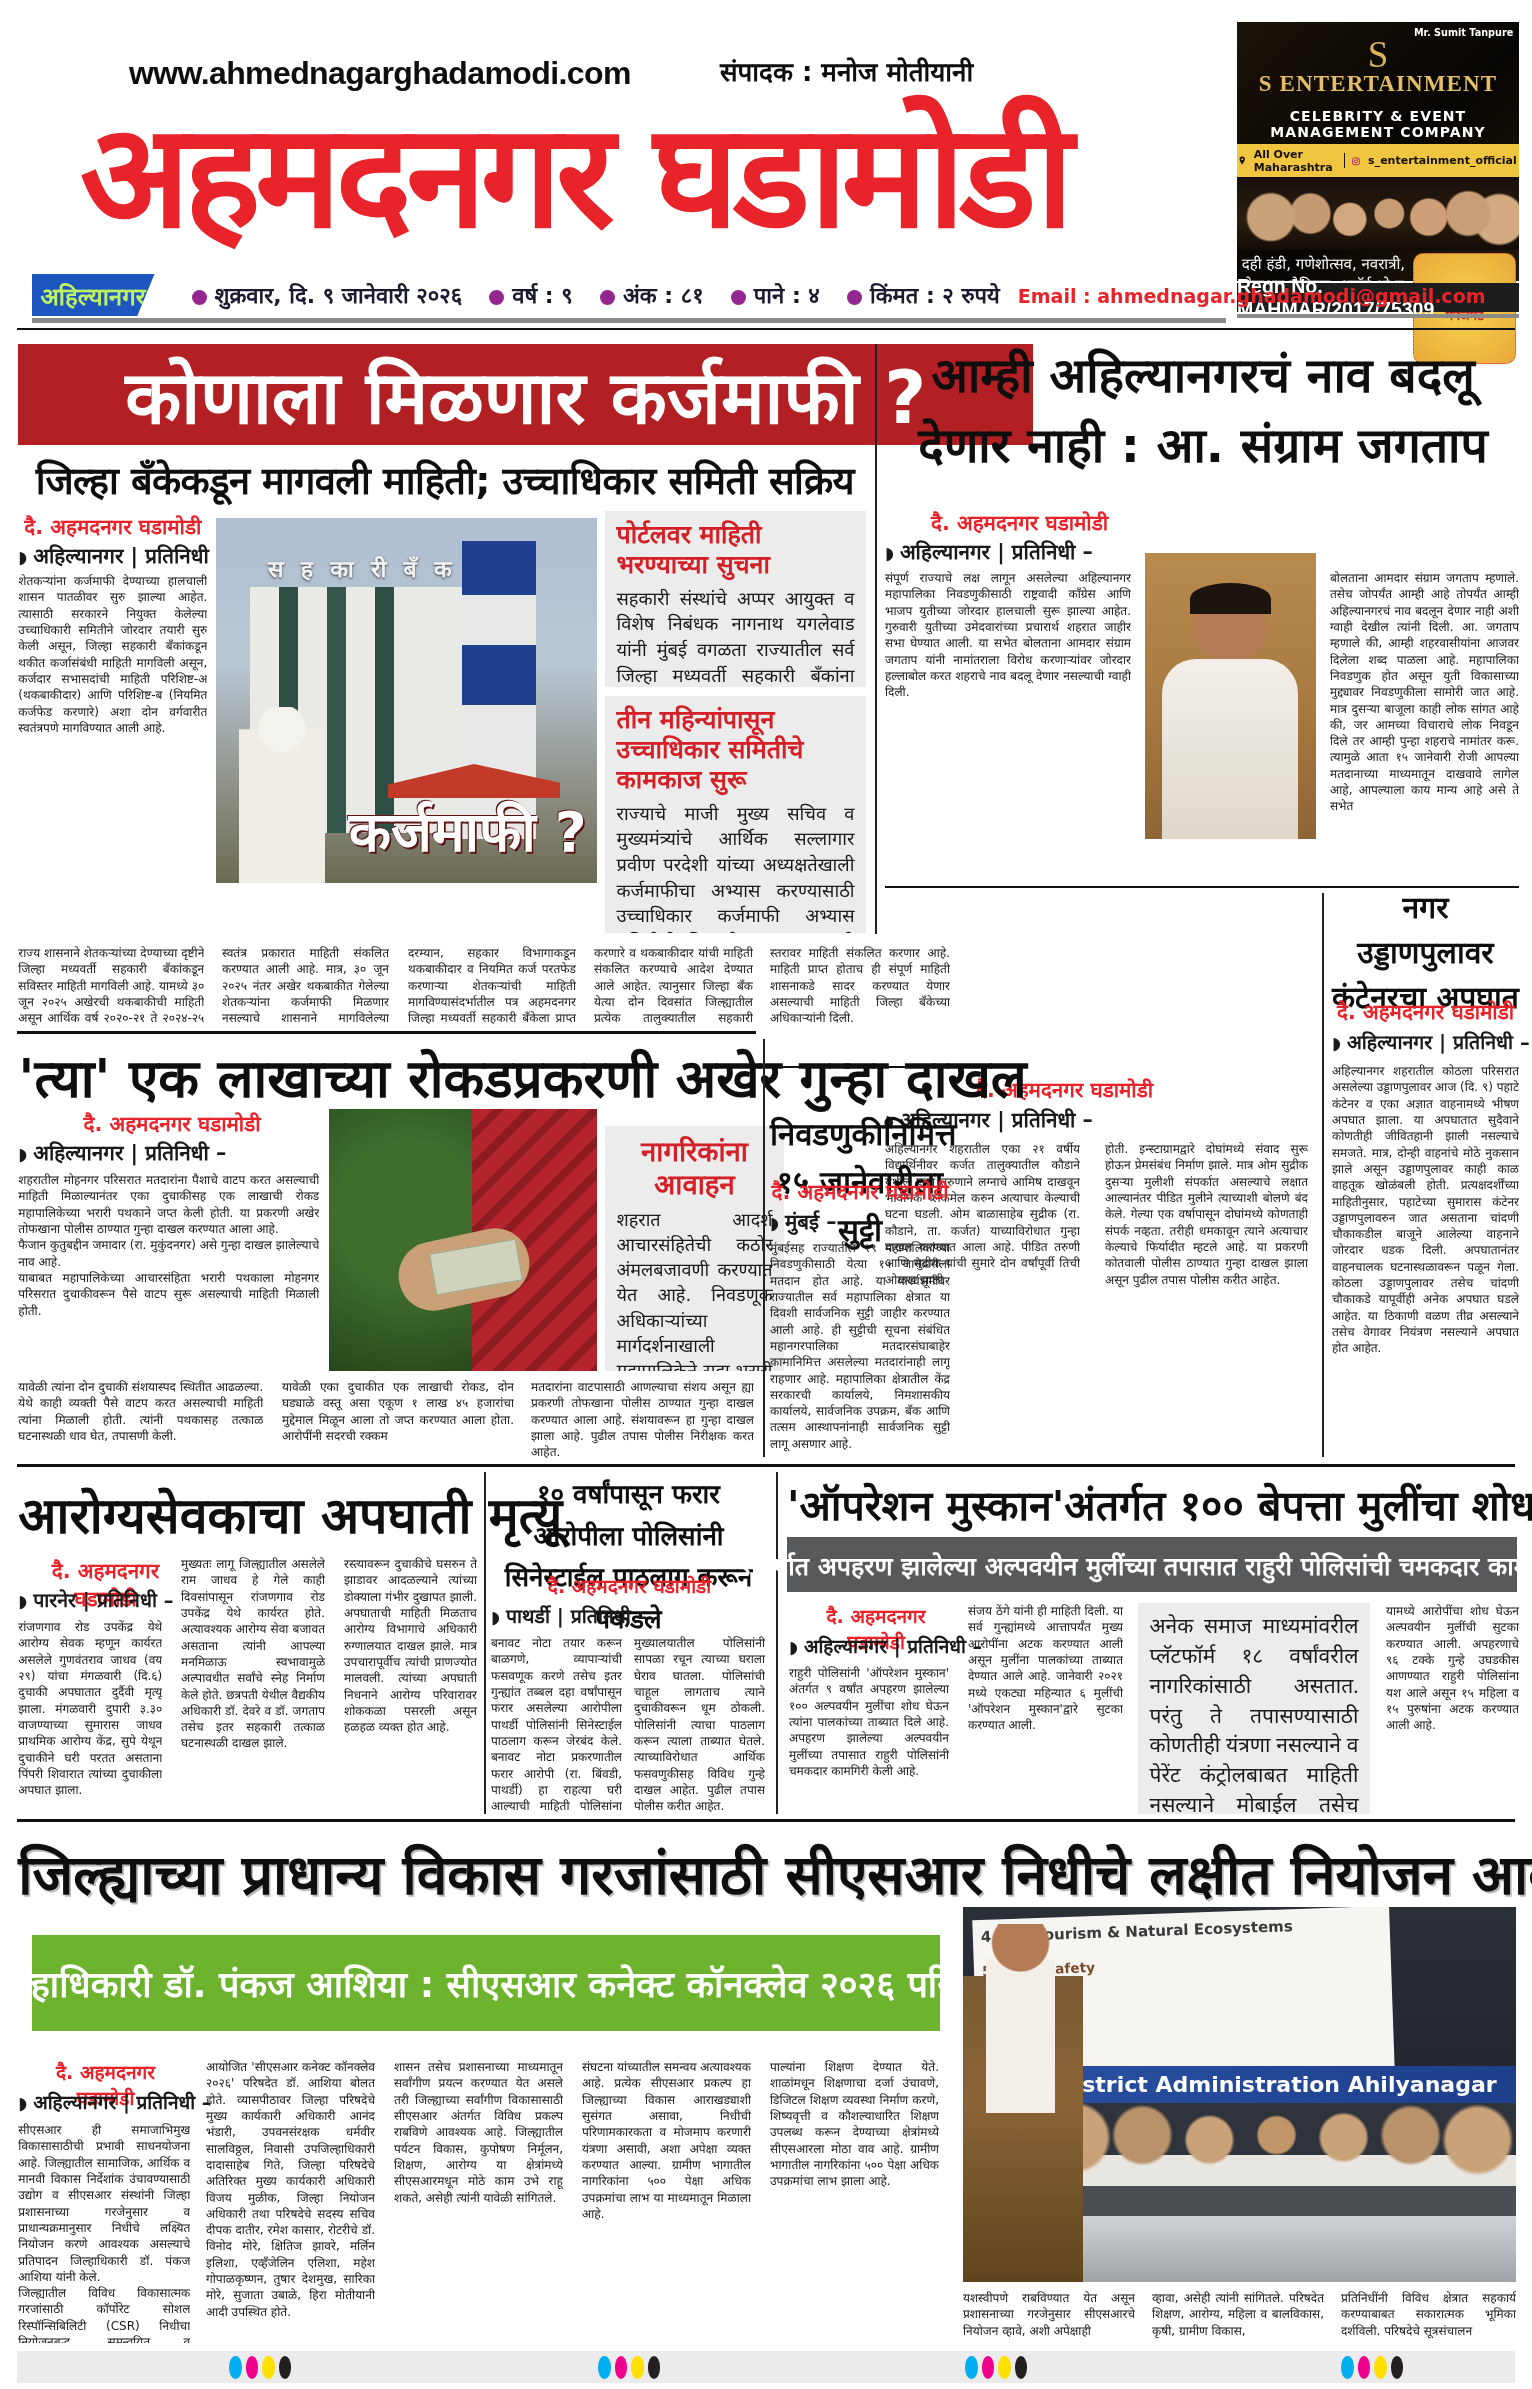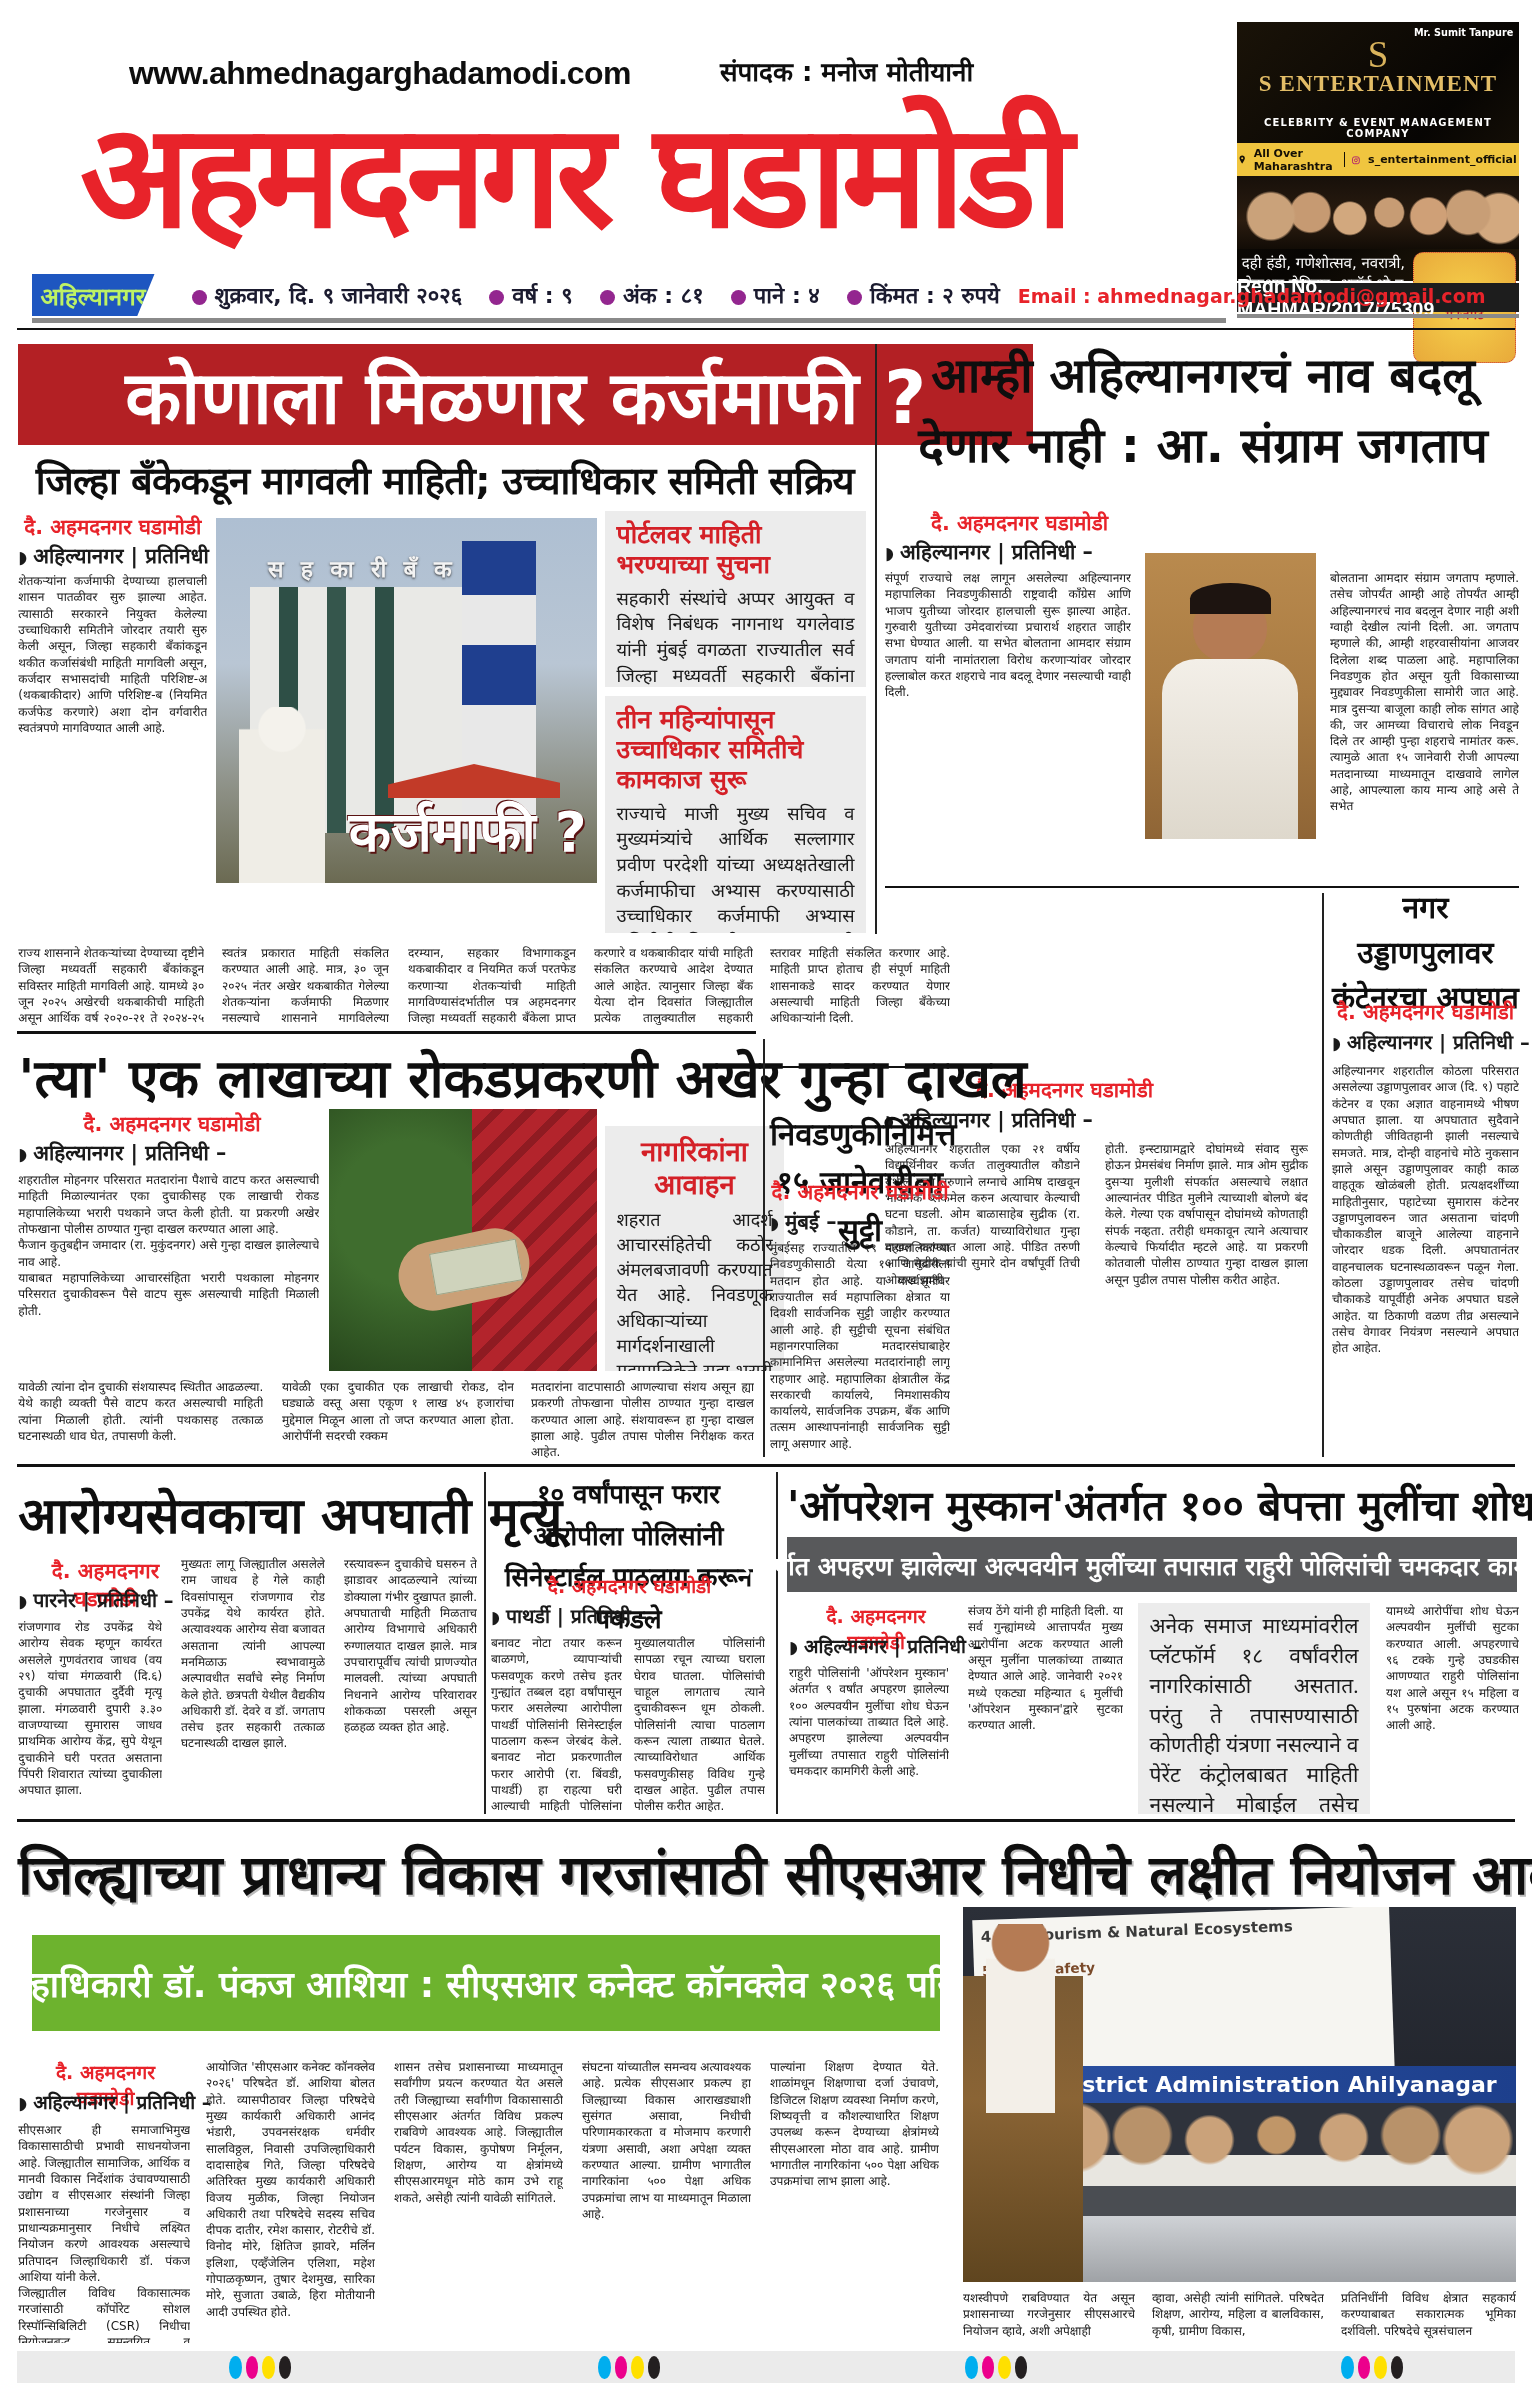--- a/index.html
+++ b/index.html
@@ -31,21 +31,21 @@
   <div class="abs hl nw" style="left:720px;top:53px;font-size:26px;">संपादक : मनोज मोतीयानी</div>
 
   <div class="abs" style="left:80px;top:86px;width:1151px;height:229px;overflow:hidden;">
     <div class="nw" style="font-size:144px;font-weight:bold;color:#e8232a;letter-spacing:-5.7px;line-height:1.25;">अहमदनगर घडामोडी</div>
   </div>
 
   <div class="abs" style="left:1237px;top:22px;width:282px;height:259px;background:linear-gradient(135deg,#1a1308 0%,#070503 55%,#241a0a 100%);color:#fff;">
     <div style="text-align:right;font-size:9.7px;padding:4.6px 5.7px 0 0;font-weight:bold;">Mr. Sumit Tanpure</div>
     <div class="ctr" style="font-size:37px;color:#d9b35c;font-family:'Liberation Serif','DejaVu Serif',serif;line-height:0.9;">S</div>
     <div class="ctr" style="font-size:23px;font-weight:bold;color:#e3bd67;letter-spacing:1.1px;font-family:'Liberation Serif','DejaVu Serif',serif;">S ENTERTAINMENT</div>
-    <div class="ctr" style="font-size:10px;font-weight:bold;letter-spacing:1.1px;margin-top:20px;">CELEBRITY &amp; EVENT MANAGEMENT COMPANY</div>
+    <div class="ctr" style="font-size:14px;font-weight:bold;letter-spacing:1.1px;margin-top:11px;">CELEBRITY &amp; EVENT MANAGEMENT COMPANY</div>
     <div style="display:flex;align-items:center;justify-content:center;gap:8px;background:#f0c53f;color:#151005;font-weight:bold;font-size:11px;margin-top:4.6px;padding:3.4px 2.3px;">
       <svg width="10.3" height="13.7" viewBox="0 0 12 16">
           <path d="M6 0C3 0 1 2.2 1 5c0 3.5 5 10 5 10s5-6.5 5-10c0-2.8-2-5-5-5zm0 7A2 2 0 1 1 6 3a2 2 0 0 1 0 4z" fill="#151005"></path>
         </svg>
       <span>All Over Maharashtra</span>
       <span style="width:1.1px;height:15px;background:#151005;display:inline-block;"></span>
       <svg width="12.6" height="12.6" viewBox="0 0 16 16">
           <rect x="1" y="1" width="14" height="14" rx="4" fill="none" stroke="#b5276f" stroke-width="2"></rect>
           <circle cx="8" cy="8" r="3" fill="none" stroke="#b5276f" stroke-width="2"></circle>
           <circle cx="12.2" cy="3.8" r="1.2" fill="#b5276f"></circle>

